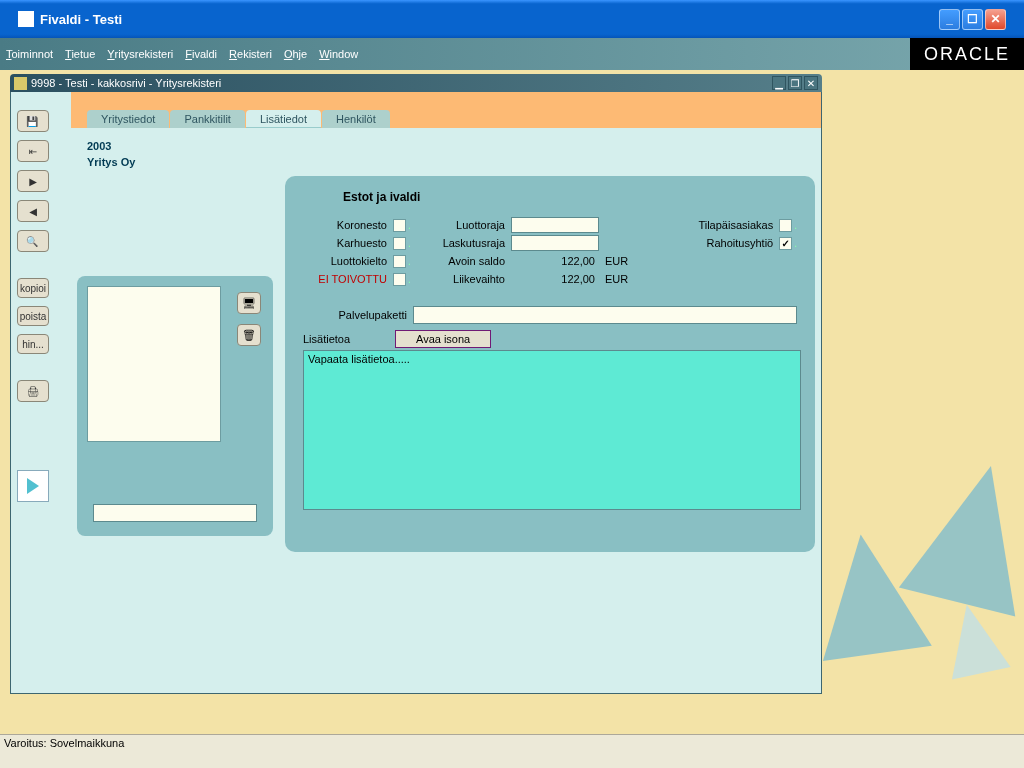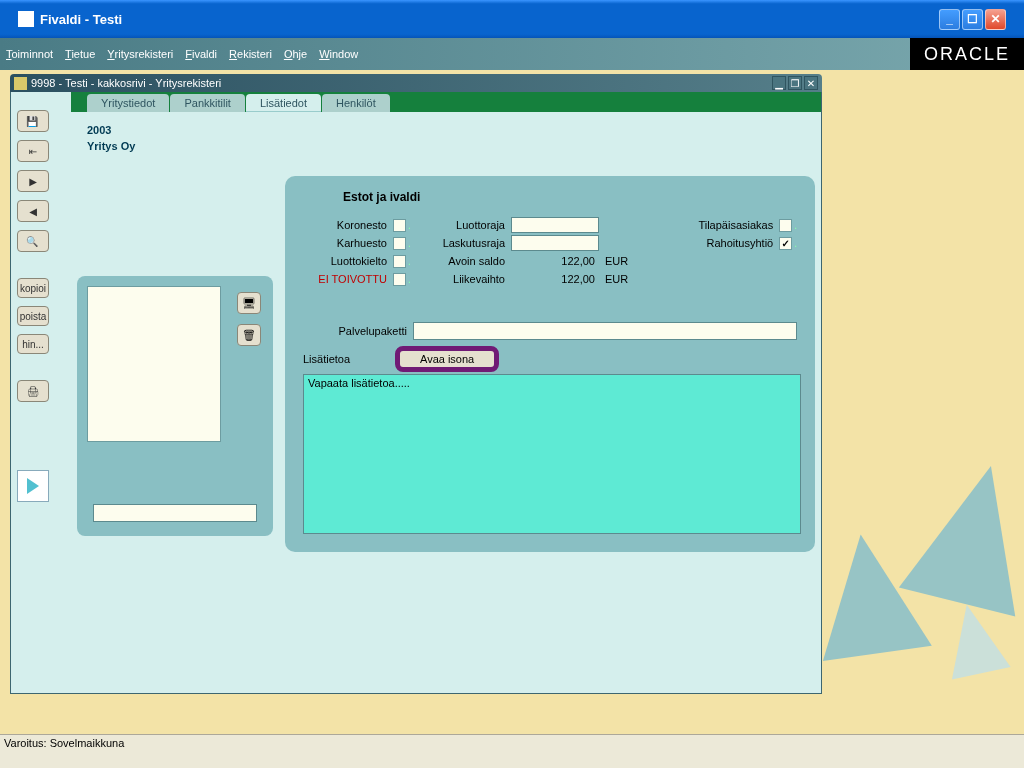--- a/index.html
+++ b/index.html
@@ -31,21 +31,21 @@
 .mdi-body { height: 602px; background: #d5efed; position:relative; border:1px solid #3d6670; border-top:none; }
 
 .toolbar-vert { position:absolute; left:6px; top:18px; width:40px; display:flex; flex-direction:column; gap:8px; }
 .toolbar-vert .tb { width:32px; height:22px; background:#e5e0cf; border:1px solid #8a8778; border-radius:4px; display:flex; align-items:center; justify-content:center; font-size:10px; color:#333; }
 .toolbar-vert .tb.txt { font-size:10px; height:20px; }
 .toolbar-vert .sep { height:10px; }
 .toolbar-vert .logo { margin-top:60px; width:32px; height:32px; background:#fff; border:1px solid #8ab; display:flex; align-items:center; justify-content:center; }
 .toolbar-vert .logo .wing { width:0; height:0; border-left:12px solid #52c0d0; border-top:8px solid transparent; border-bottom:8px solid transparent; }
 
 .main { position:absolute; left:60px; top:0; right:0; bottom:0; }
-.tabs { display:flex; gap:1px; background:#15803d; padding-left:16px; padding-top:0; height:20px; align-items:flex-end; }
+.tabs { display:flex; gap:1px; background:#fdba74; padding-left:16px; padding-top:0; height:36px; align-items:flex-end; }
 .tabs .tab { background:#add0cc; padding:3px 14px; border-top-left-radius:4px; border-top-right-radius:4px; color:#2f5560; cursor:pointer; }
 .tabs .tab.active { background:#d5efed; box-shadow: 0 -1px 0 #9cc inset; }
 
 .content { padding:12px 16px; }
 .yid { font-weight:bold; color:#003a53; }
 .company { font-weight:bold; color:#003a53; margin-top:4px; }
 
 .aside { position:absolute; left:6px; top:184px; width:196px; height:260px; background:#89bfc3; border-radius:8px; padding:10px; }
 .aside .list { width:134px; height:156px; background:#fdfdee; border:1px solid #6d9ca0; }
 .aside .ctrls { position:absolute; top:16px; right:12px; display:flex; flex-direction:column; gap:10px; }
@@ -62,27 +62,27 @@
 .dot { color:#8fa; margin-left:2px; font-size:10px; }
 .col1 { width:130px; }
 .col2 { width:200px; display:flex; align-items:center; }
 .col2 .lbl2 { width:78px; text-align:right; padding-right:6px; }
 .col2 .inp { width:88px; height:16px; background:#fdfdee; border:1px solid #5c8a8e; }
 .col2 .val { width:88px; text-align:right; padding-right:4px; }
 .col2 .cur { margin-left:6px; }
 .col3 { display:flex; align-items:center; margin-left:auto; }
 .col3 .lbl3 { padding-right:6px; }
 
-.pp { display:flex; align-items:center; margin-top:34px; }
+.pp { display:flex; align-items:center; margin-top:18px; }
 .pp .lbl { width:110px; }
 .pp .inp { flex:1; height:18px; background:#fdfdee; border:1px solid #5c8a8e; }
 
 .lt { margin-top:6px; display:flex; align-items:center; gap:12px; }
 .lt .lbl { width:56px; text-align:left; }
-.lt .obtn { background:#e5e0cf; padding:2px 20px; border:5px solid #701a75; border-radius:8px; margin-left:24px; }
+.lt .obtn { background:#e5e0cf; padding:2px 20px; border:1px solid #701a75; border-radius:0; margin-left:24px; }
 .bigtext { margin-top:2px; width:498px; height:160px; background:#5eead4; border:1px solid #5c8a8e; padding:2px 4px; overflow-y:scroll; }
 
 .statusbar { position:absolute; left:0; right:0; bottom:20px; height:24px; background:linear-gradient(to right,#4a7b85,#6b99a0); border-top:1px solid #2f5560; display:flex; align-items:center; color:#fff; padding:0 6px; gap:60px; }
 .footer { position:absolute; left:0; right:0; bottom:0; height:20px; background:#ece9d8; border-top:1px solid #aca899; padding:2px 4px; color:#000; }
 </style>
 </head>
 <body>
 
 <div class="titlebar">
   <div class="icon"></div>

